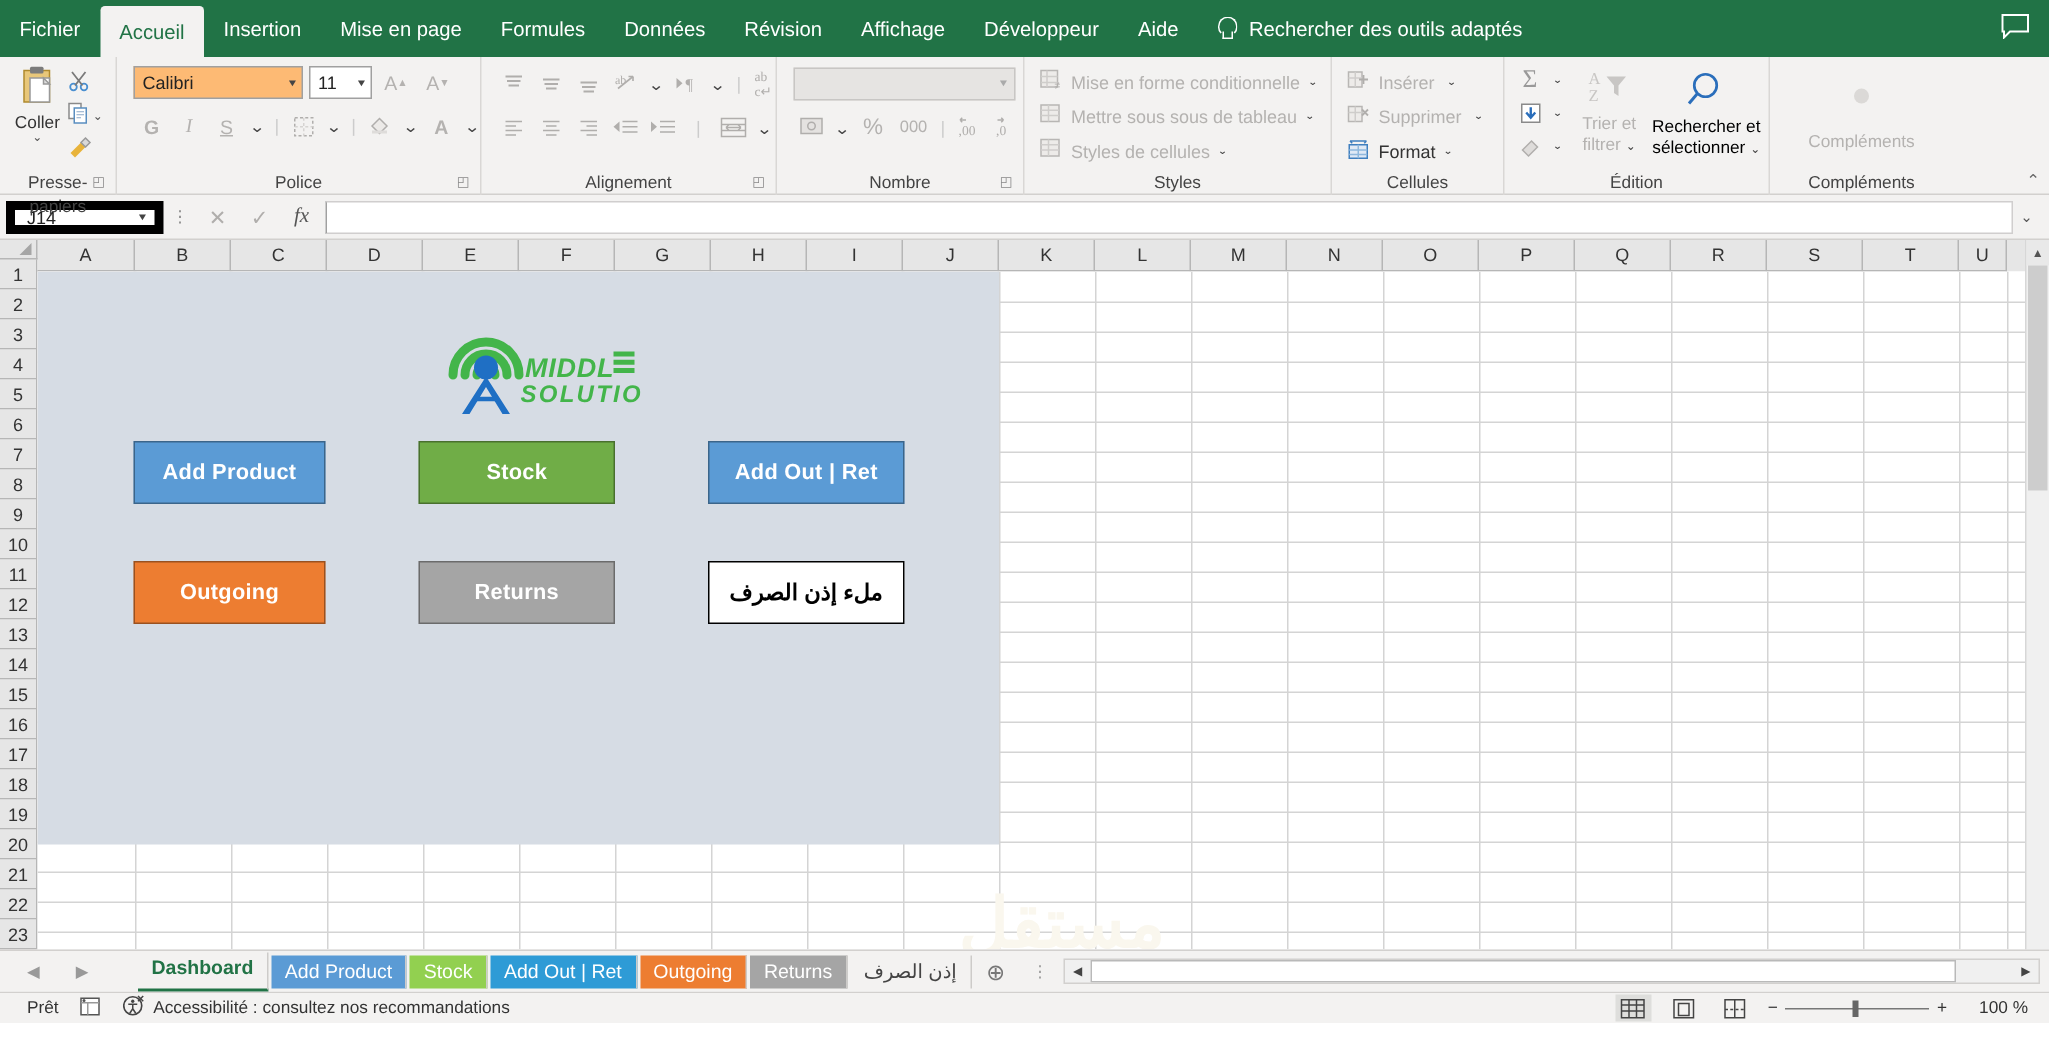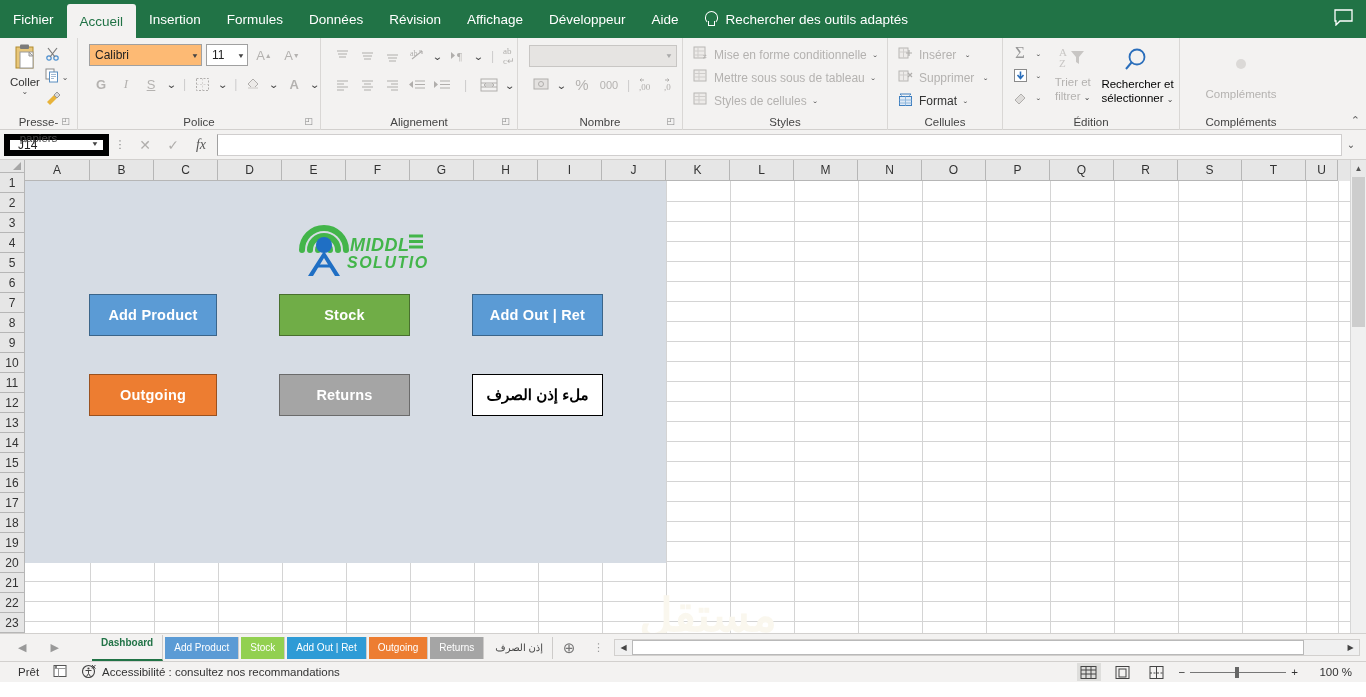--- a/index.html
+++ b/index.html
@@ -330,21 +330,21 @@
     align-items: center;
     border-top: 1px solid #d2d0ce;
     position: relative;
   }
   .navarrows { display:flex; align-items:center; width: 92px; padding-left: 18px; gap: 24px;}
   .navarrow { color:#999; font-size: 11px; }
   .stab {
     height: 22px;
     padding: 0 9px;
     display: flex; align-items: center;
-    font-size: 10px;
+    font-size: 13px;
     color: #fff;
     margin-right: 2px;
     white-space: nowrap;
     border-right: 1px solid #cdcbc9;
   }
   .stab.active {
     background: #f3f2f1;
     color: #217346;
     font-weight: bold;
     border-bottom: 2px solid #217346;
@@ -385,20 +385,21 @@
   .zthumb { position:absolute; left:45px; top:-5px; width:4px; height:11px; background:#666;}
   .zval { width: 44px; text-align:right;}
 </style>
 </head>
 <body>
 
 <div class="ribbon-tabs">
   <div class="rt-item">Fichier</div>
   <div class="rt-item active">Accueil</div>
   <div class="rt-item">Insertion</div>
+  <div class="rt-item">Mise en page</div>
   <div class="rt-item">Formules</div>
   <div class="rt-item">Données</div>
   <div class="rt-item">Révision</div>
   <div class="rt-item">Affichage</div>
   <div class="rt-item">Développeur</div>
   <div class="rt-item">Aide</div>
   <div class="rt-search">
     <span class="bulb"></span>
     <span>Rechercher des outils adaptés</span>
   </div>

